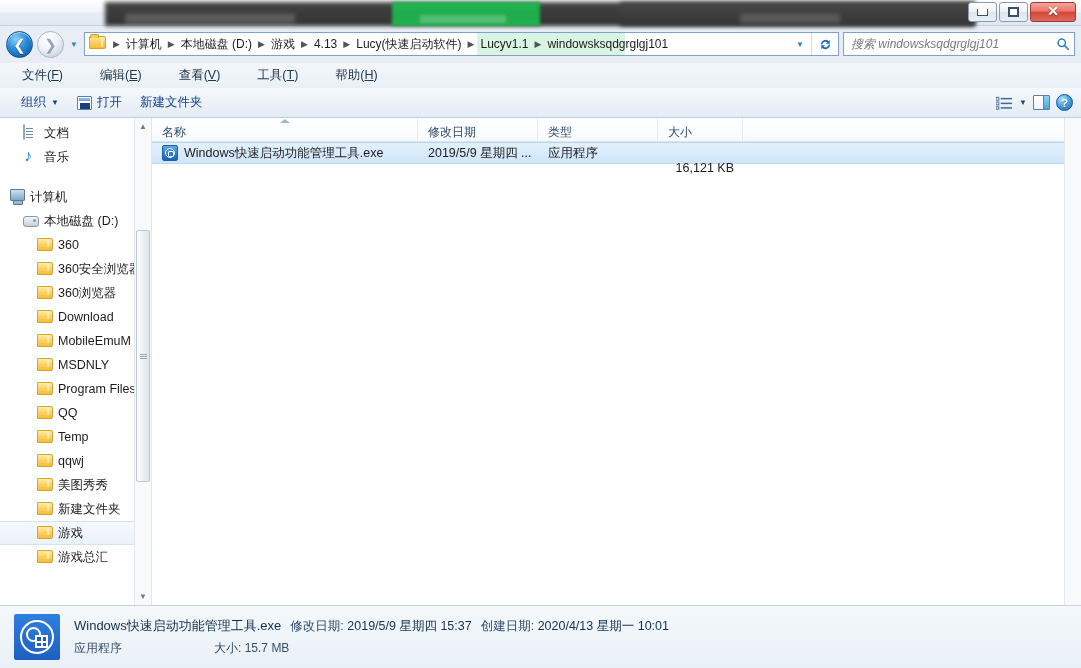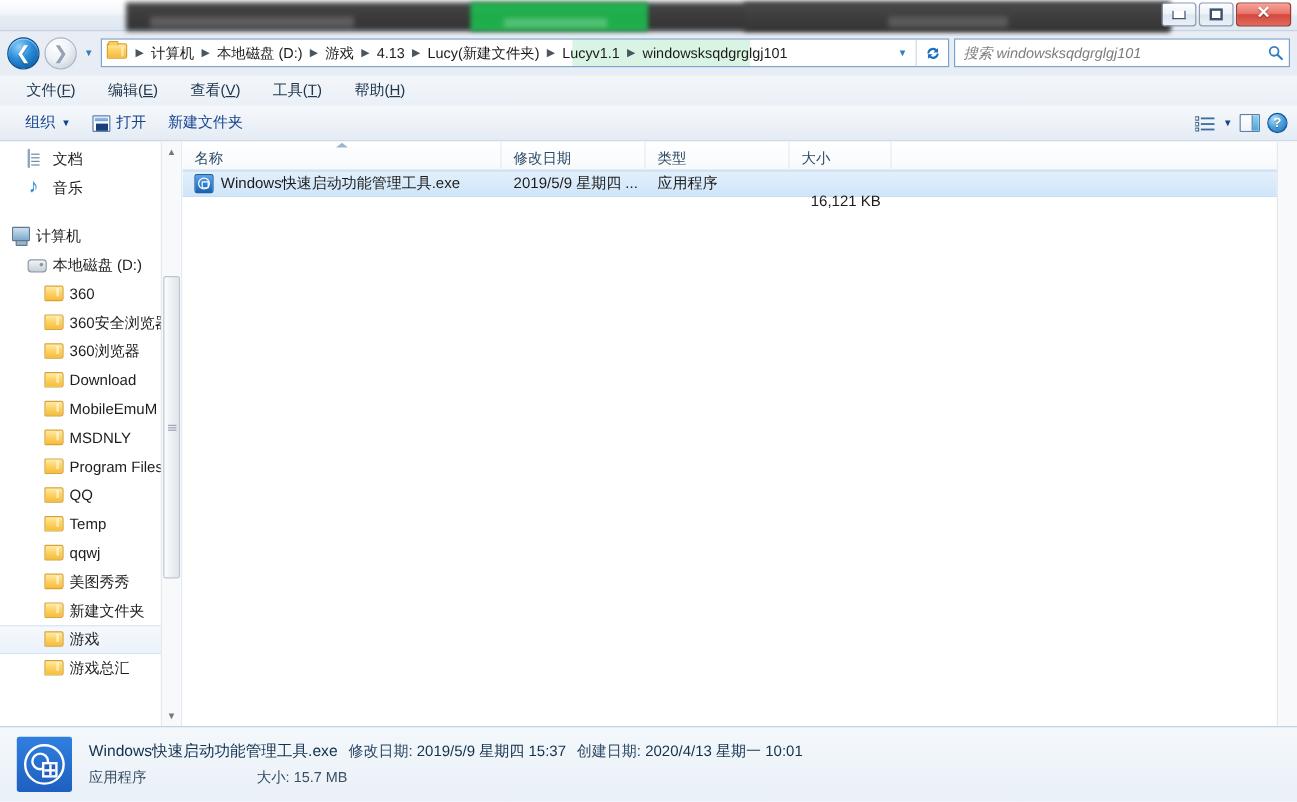--- a/index.html
+++ b/index.html
@@ -119,32 +119,32 @@
     background:rgba(255,255,255,.55);
   }
   .crumbs{ display:flex; align-items:center; flex:1; overflow:hidden; z-index:2; }
   .crumb{ font-size:12px; color:#1c1c1c; padding:2px 4px; white-space:nowrap; cursor:pointer; }
   .csep{ color:#4a5560; font-size:9px; padding:0 2px; cursor:pointer; }
   .addr-caret{ color:#2f7fc4; font-size:8px; padding:0 7px; cursor:pointer; z-index:2; }
   .addr-sep{ width:1px; height:22px; background:#cfdce9; }
   .refresh{ width:26px; display:flex; align-items:center; justify-content:center; cursor:pointer; z-index:2; }
 
   .searchbox{
-    width:280px; height:24px; background:#ffffff; border:1px solid #7da2ce;
+    width:232px; height:24px; background:#ffffff; border:1px solid #7da2ce;
     display:flex; align-items:center; padding:0 4px 0 7px; flex:none; cursor:text;
   }
   .searchbox .st{
     flex:1; font-size:12px; color:#7b7b7b; font-style:italic; white-space:nowrap; overflow:hidden;
   }
   .mag{ width:14px; height:14px; flex:none; }
 
   
   .menubar{
     position:absolute; left:0; top:63px; width:1081px; height:25px;
-    display:flex; align-items:center; padding-left:12px; gap:7px;
+    display:flex; align-items:center; padding-left:12px; gap:17px;
     background:linear-gradient(to bottom,#f3f6fa 0%,#eaf0f7 100%);
   }
   .mi{ font-size:12.5px; color:#21374d; padding:3px 10px; cursor:pointer; white-space:nowrap; }
   .mi u{ text-decoration:underline; }
 
   
   .toolbar{
     position:absolute; left:0; top:88px; width:1081px; height:30px;
     display:flex; align-items:center; padding:0 8px 0 12px;
     background:linear-gradient(to bottom,#f6f9fc 0%,#edf2f8 50%,#e4ebf4 100%);
@@ -392,21 +392,21 @@
       <div class="crumbs">
         <span class="csep">▶</span>
         <span class="crumb">计算机</span>
         <span class="csep">▶</span>
         <span class="crumb">本地磁盘 (D:)</span>
         <span class="csep">▶</span>
         <span class="crumb">游戏</span>
         <span class="csep">▶</span>
         <span class="crumb">4.13</span>
         <span class="csep">▶</span>
-        <span class="crumb">Lucy(新建文件夹)</span>
+        <span class="crumb">Lucy(快速启动软件)</span>
         <span class="csep">▶</span>
         <span class="crumb">Lucyv1.1</span>
         <span class="csep">▶</span>
         <span class="crumb">windowsksqdgrglgj101</span>
       </div>
       <span class="addr-caret">▼</span>
       <div class="addr-sep"></div>
       <div class="refresh">
         <svg width="15" height="15" viewBox="0 0 16 16">
           <path d="M3 8a5 5 0 0 1 8.3-3.7l1.2-1.2v4.1H8.4l1.5-1.5A3.4 3.4 0 0 0 4.6 8z" fill="#1b6fc0"></path>

